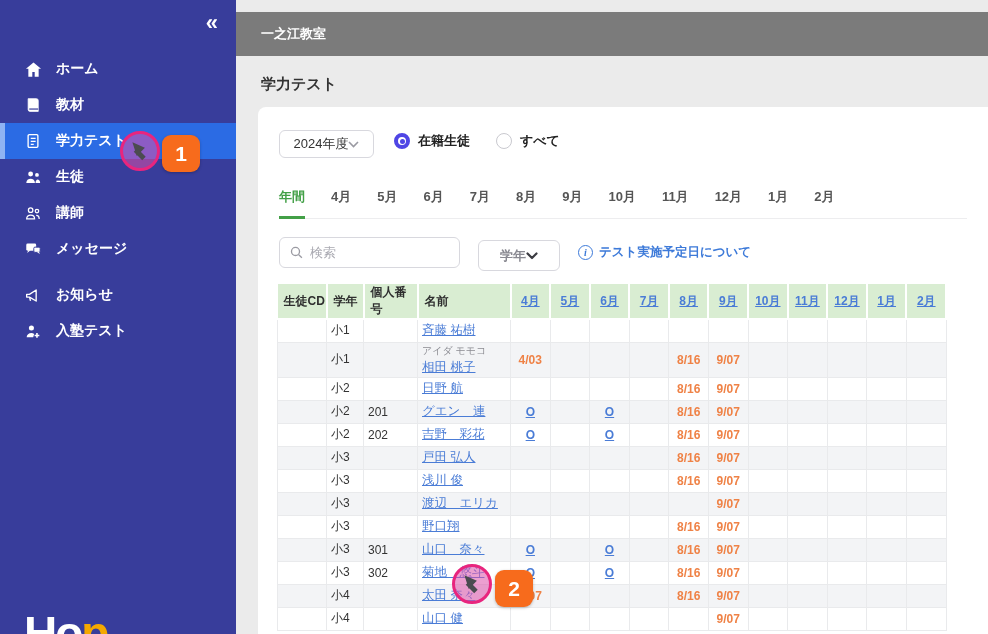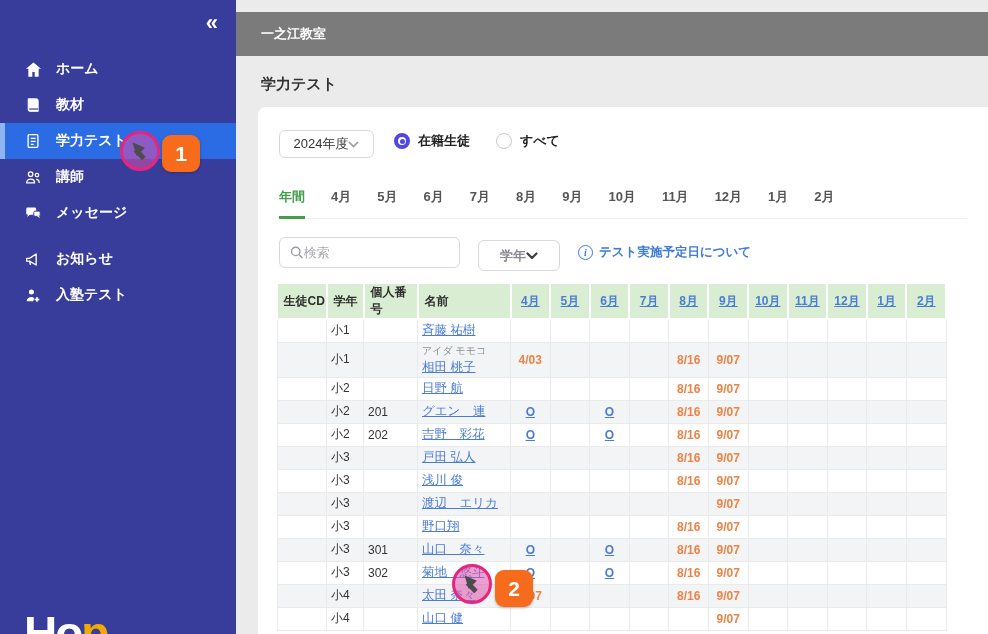--- a/index.html
+++ b/index.html
@@ -45,21 +45,21 @@
   .radio-opt { display:flex; align-items:center; gap:8px; cursor:pointer; font-size:13px; font-weight:bold; color:#222; }
   .rdot { width:16px; height:16px; border-radius:50%; border:1.5px solid #c9c9cf; background:#fff; position:relative; flex:0 0 16px; }
   .rdot.sel { border:4.5px solid var(--radio); }
   .rdot.sel::after { content:""; position:absolute; left:50%; top:50%; width:5px; height:5px; margin:-2.5px 0 0 -2.5px; border-radius:50%; background:var(--radio); }
 
   .tabs { display:flex; gap:26px; margin:30px 21px 0 21px; border-bottom:1px solid #ededef; }
   .tab { font-size:13px; font-weight:600; color:#555; padding-bottom:10px; cursor:pointer; border-bottom:3px solid transparent; margin-bottom:-1px; }
   .tab.active { color:var(--tab-green); border-bottom-color:var(--tab-green); }
 
   .toolbar { display:flex; align-items:center; gap:18px; margin:15px 0 0 21px; }
-  .search-box { width:181px; height:31px; border:1px solid #d8d8de; border-radius:6px; display:flex; align-items:center; padding:0 10px; }
+  .search-box { width:181px; height:31px; border:1px solid #d8d8de; border-radius:6px; display:flex; align-items:center; padding:0 10px; gap:7px; }
   .search-box input { border:none; outline:none; width:100%; font-size:13px; font-family:inherit; color:#333; background:transparent; }
   .search-box input::placeholder { color:#a8a8b0; }
   .grade-select { width:82px; height:31px; color:#8a8a92; font-weight:bold; }
   .info-link { display:flex; align-items:center; gap:6px; color:#3d7ad9; font-size:12.5px; font-weight:600; cursor:pointer; }
   .info-i { width:15px; height:15px; border-radius:50%; border:1.3px solid #3d7ad9; display:flex; align-items:center; justify-content:center;
             font-size:10px; font-style:italic; font-family:"Liberation Serif","DejaVu Serif",serif; flex:0 0 15px; }
 
   
   table { border-collapse:collapse; table-layout:fixed; margin:13px 0 0 19px; width:669px; font-size:12px; }
   th { background:var(--green-head); height:30px; font-size:12px; color:#2e2e2e; font-weight:bold;
@@ -109,20 +109,31 @@
         <span>教材</span>
       </div>
       <div class="nav-item active">
         <span class="nav-icon">
           <svg width="18" height="18" viewBox="0 0 24 24" fill="none" stroke="#fff" stroke-width="1.8">
             <rect x="5.5" y="3.5" width="13" height="17" rx="1.5"></rect>
             <path d="M9 8.5h6.5M9 12.5h6.5M9 16.5h4"></path>
           </svg>
         </span>
         <span>学力テスト</span>
+      </div>
+      <div class="nav-item">
+        <span class="nav-icon">
+          <svg width="20" height="19" viewBox="0 0 24 24" fill="#fff">
+            <circle cx="9" cy="7.6" r="3.1"></circle>
+            <path d="M3.5 19c0-3.3 2.6-5.3 5.5-5.3s5.5 2 5.5 5.3z"></path>
+            <circle cx="17" cy="8.8" r="2.4"></circle>
+            <path d="M15.2 19c0-2.7 1.4-4.4 2.5-4.4 1.8 0 3.3 1.9 3.3 4.4z"></path>
+          </svg>
+        </span>
+        <span>生徒</span>
       </div>
       <div class="nav-item">
         <span class="nav-icon">
           <svg width="20" height="19" viewBox="0 0 24 24" fill="none" stroke="#fff" stroke-width="1.6">
             <circle cx="9" cy="7.8" r="2.8"></circle>
             <path d="M4 18.8c0-3 2.3-4.8 5-4.8s5 1.8 5 4.8z"></path>
             <circle cx="17" cy="8.9" r="2.2"></circle>
             <path d="M16 14.3c2 0 3.8 1.7 3.8 4.5"></path>
           </svg>
         </span>

